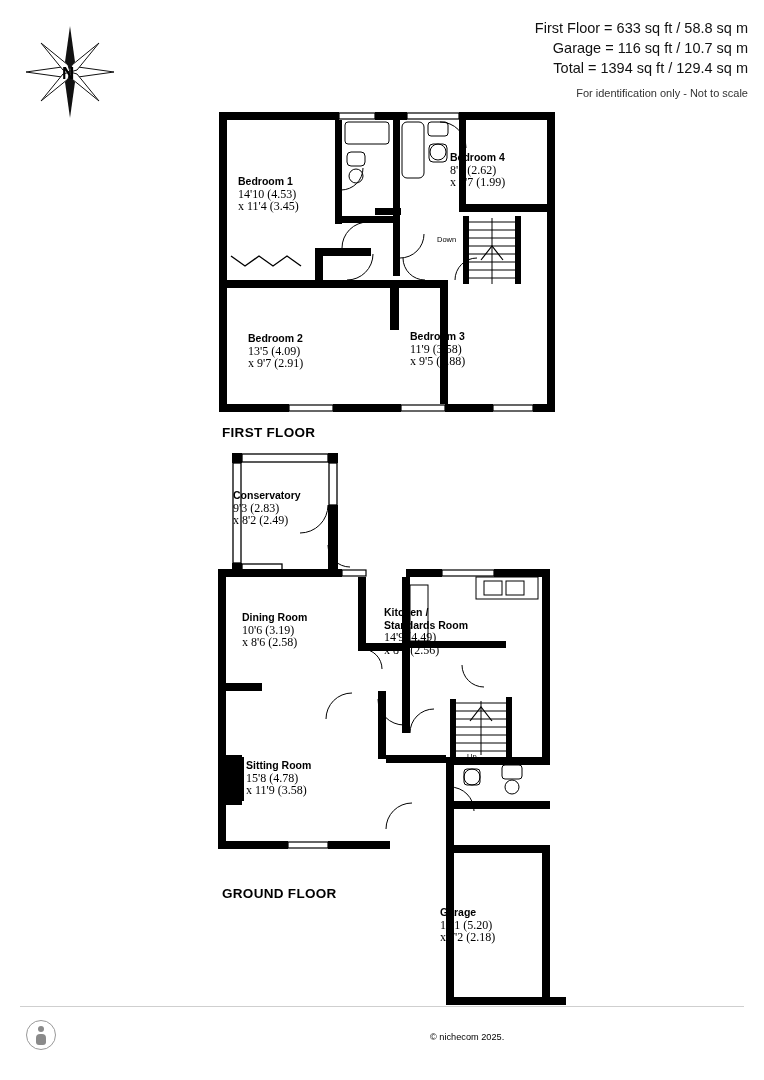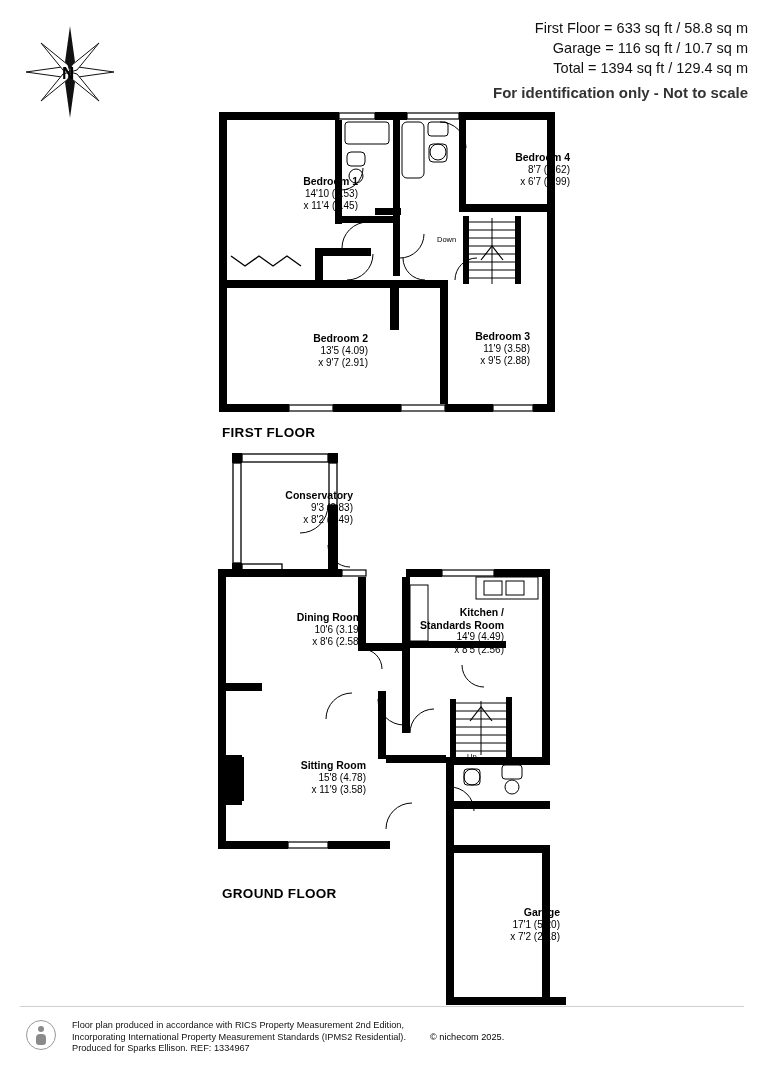--- a/index.html
+++ b/index.html
@@ -26,25 +26,24 @@
     right: 16px;
     text-align: right;
     line-height: 20px;
   }
   .summary .line {
     font-size: 14.5px;
     color: #111;
     white-space: nowrap;
   }
   .summary .note {
-    font-size: 15px;
+    font-size: 11px;
     color: #333;
     margin-top: 5px;
     white-space: nowrap;
-    font-weight: bold;
   }
   
   .compass {
     position: absolute;
     left: 24px;
     top: 24px;
     width: 92px;
     height: 96px;
   }
   .compass .n-label {
@@ -60,31 +59,32 @@
     font-size: 13.5px;
     font-weight: bold;
     letter-spacing: 0.3px;
   }
   #first-floor-title { left: 222px; top: 425px; }
   #ground-floor-title { left: 222px; top: 886px; }
 
   
   .room {
     position: absolute;
-    text-align: right;
+    text-align: left;
     line-height: 12.5px;
   }
   .room .name {
     font-size: 10.5px;
     font-weight: bold;
     white-space: nowrap;
   }
   .room .dim {
-    font-size: 10px;
+    font-size: 12px;
     white-space: nowrap;
+    font-family: Liberation Serif, serif;
   }
   .tiny-label {
     position: absolute;
     font-size: 7.5px;
   }
 
   
   .footer {
     position: absolute;
     left: 20px;
@@ -419,21 +419,16 @@
     <div class="name">Garage</div>
     <div class="dim">17'1 (5.20)</div>
     <div class="dim">x 7'2 (2.18)</div>
   </div>
 
   <div class="tiny-label" style="left:467px;top:752px;">Up</div>
 
   <div class="footer">
     <div class="rule"></div>
     <div class="badge"></div>
-    <div class="txt">
-      <div>Floor plan produced in accordance with RICS Property Measurement 2nd Edition,</div>
-      <div>Incorporating International Property Measurement Standards (IPMS2 Residential).</div>
-      <div>Produced for Sparks Ellison.    REF: 1334967</div>
-    </div>
     <div style="position:absolute;left:398px;top:17.5px;font-size:9.2px;padding-left:12px;">© nichecom 2025.</div>
   </div>
 
 </div>
 
 </body></html>

